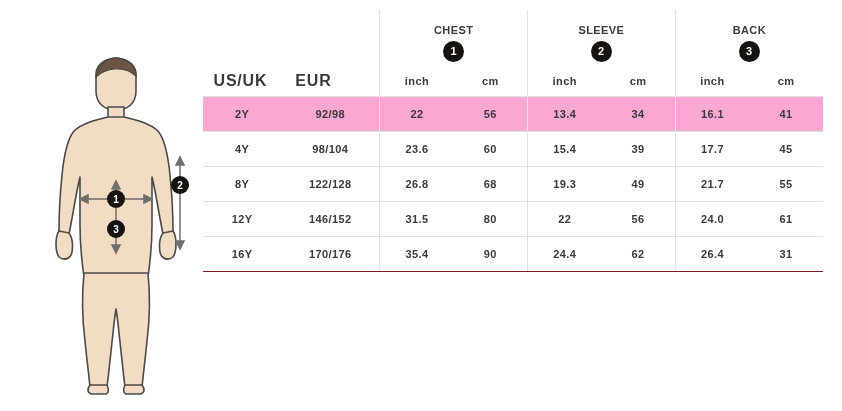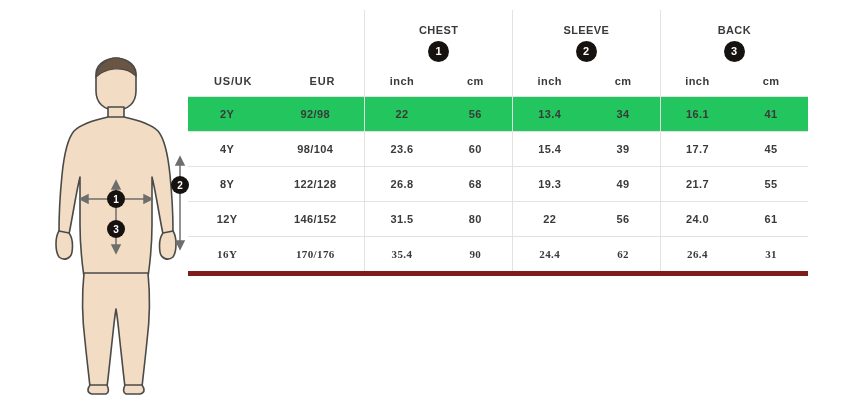--- a/index.html
+++ b/index.html
@@ -26,21 +26,21 @@
     left: 30px;
     top: 55px;
     width: 170px;
     height: 340px;
   }
   .figure-svg { display: block; }
 
   
   .table-wrap {
     position: absolute;
-    left: 188px;
+    left: 203px;
     top: 10px;
     width: 620px;
   }
   table.size-table {
     border-collapse: collapse;
     width: 620px;
     table-layout: fixed;
   }
   table.size-table td, table.size-table th {
     padding: 0;
@@ -76,51 +76,50 @@
     font-weight: bold;
     text-align: center;
   }
   .unitrow td {
     height: 30px;
     vertical-align: middle;
     font-size: 11px;
     letter-spacing: 0.6px;
   }
   .unitrow td.labelcell {
-    font-size: 11px;
+    font-size: 16px;
     letter-spacing: 0.8px;
   }
 
   tbody tr td {
     height: 34px;
     vertical-align: middle;
     font-size: 11.5px;
     letter-spacing: 0.3px;
   }
   tbody tr.alt td {
-    background: #22c55e;
+    background: #f9a8d4;
   }
   tbody tr td {
     border-top: 1px solid #e2e2e0;
   }
   tbody tr:last-child td {
-    border-bottom: 5px solid #7f1d1d;
-    font-family: Liberation Serif, serif;
+    border-bottom: 1px solid #7f1d1d;
   }
 
   
   .sep-left {
     border-left: 1px solid #e2e2e0;
   }
 
   td.size-col { text-align: right; padding-right: 14px; }
   td.eur-col  { text-align: left;  padding-left: 14px; }
 
   .unitrow td.size-col { text-align: right; padding-right: 14px; }
-  .unitrow td.eur-col  { text-align: center;  padding-left: 14px; }
+  .unitrow td.eur-col  { text-align: left;  padding-left: 14px; }
 </style>
 </head>
 <body>
 
 <div class="page">
 
   <div class="figure-wrap">
     <svg class="figure-svg" width="170" height="340" viewBox="0 0 170 340" xmlns="http://www.w3.org/2000/svg">
       <g fill="#f2dcc4" stroke="#4a4a48" stroke-width="1.6" stroke-linejoin="round">
 

